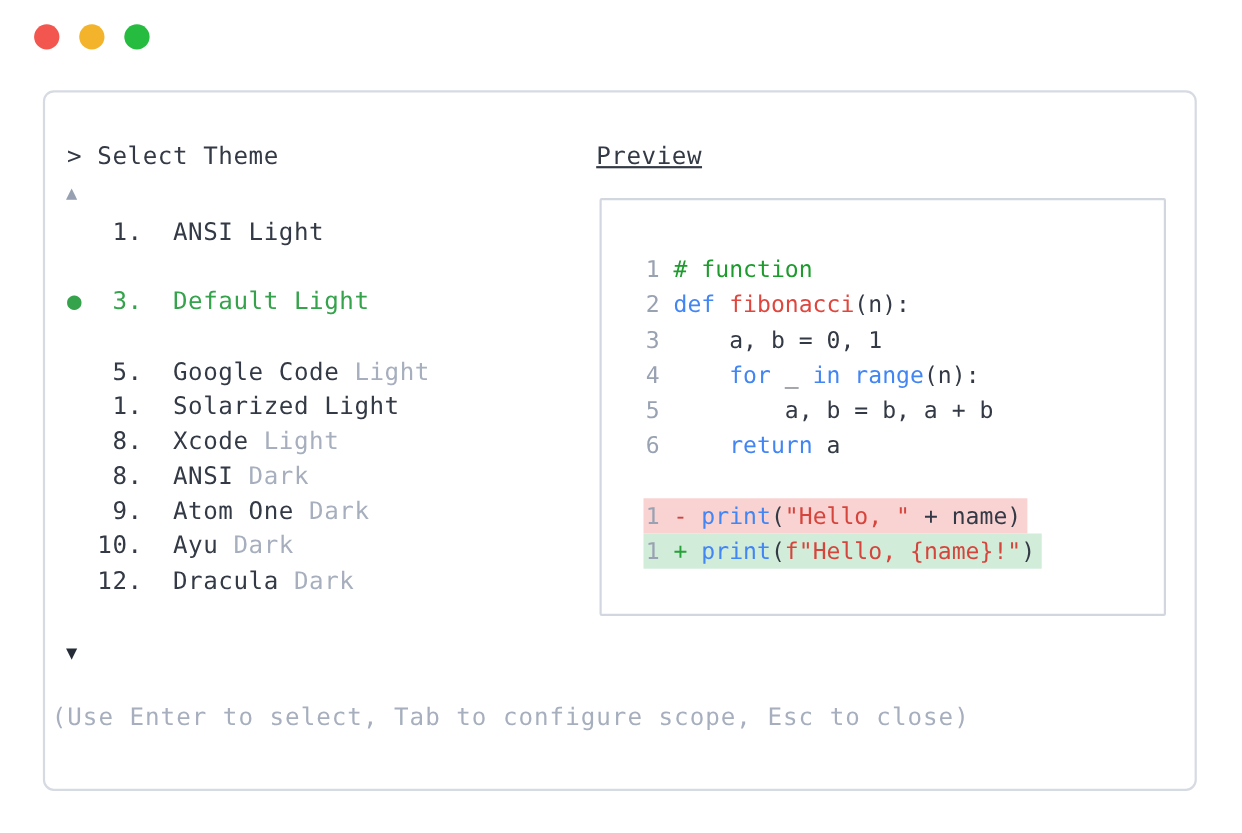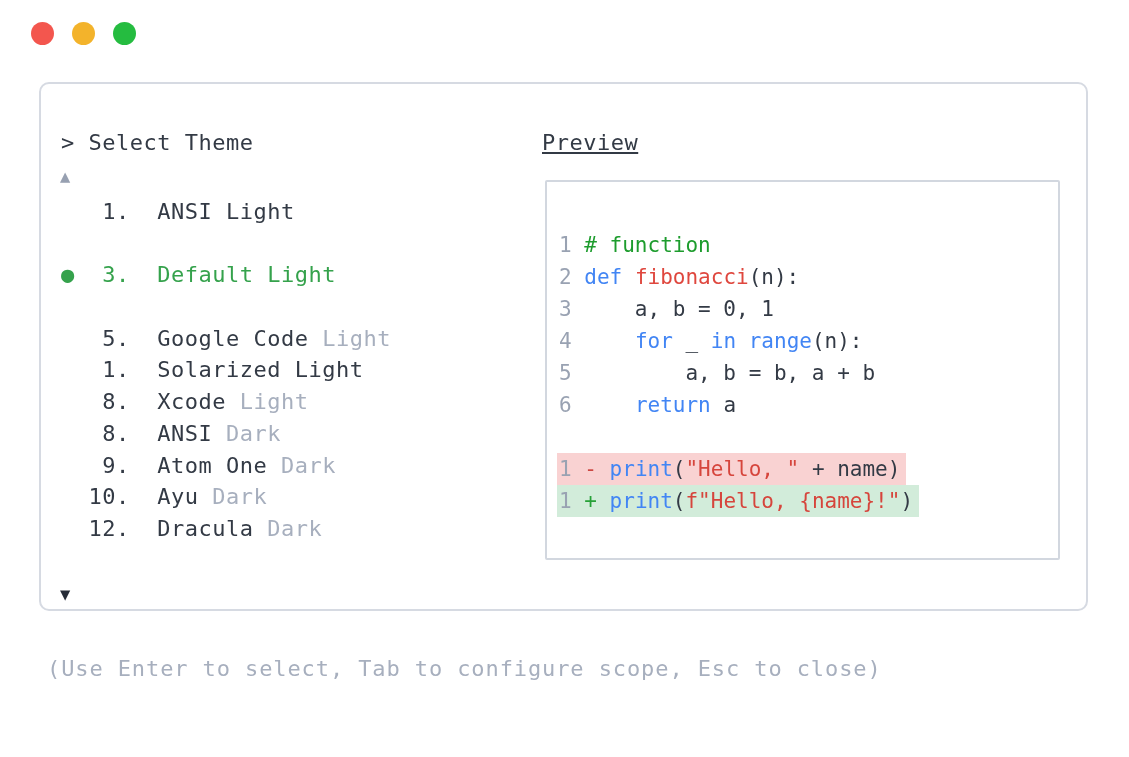--- a/index.html
+++ b/index.html
@@ -10,38 +10,38 @@
     --minus:#cc4742; --plus:#27a138;
     --panel-border:#d6dae2; --box-border:#d2d7df;
     --arrow-up:#97a0b1; --arrow-down:#262c37;
   }
   *{box-sizing:border-box; margin:0; padding:0;}
   html,body{width:1129px; height:757px; background:#ffffff; overflow:hidden;
     font-family:"DejaVu Sans Mono","Liberation Mono",monospace;}
   .traffic{position:absolute; left:31px; top:22px; display:flex; gap:18px;}
   .tl{width:23px; height:23px; border-radius:50%; display:inline-block;}
   .tl.r{background:var(--red);} .tl.y{background:var(--yellow);} .tl.g{background:var(--green);}
-  .panel{position:absolute; left:39px; top:82px; width:1049px; height:529px;
+  .panel{position:absolute; left:39px; top:82px; width:1049px; height:637px;
     border:2px solid var(--panel-border); border-radius:10px; background:#fff;}
   .prompt{position:absolute; left:20px; top:46px; font-size:22px; letter-spacing:.5px;
     color:var(--dark); white-space:pre;}
   .preview-title{position:absolute; left:501px; top:46px; font-size:22px; letter-spacing:.5px;
     color:var(--dark); white-space:pre;text-decoration:underline;}
   .up-arrow{position:absolute; left:19px; top:82px; font-size:17px; color:var(--arrow-up); line-height:20px;}
   .down-arrow{position:absolute; left:19px; top:500px; font-size:17px; color:var(--arrow-down); line-height:20px;}
   .theme-list{position:absolute; left:20px; top:112px; font-size:22px; letter-spacing:.5px;text-align:right;}
   .trow{white-space:pre; line-height:31.7px; height:31.7px; color:var(--dark); width:fit-content;}
   .trow .dot{color:var(--sel);}
   .trow .muted{color:var(--muted);}
   .trow .sel-text{color:var(--sel);}
-  .help{position:absolute; left:6px; top:572px; font-size:22px; letter-spacing:.9px;
+  .help{position:absolute; left:6px; top:556px; font-size:22px; letter-spacing:.9px;
     color:var(--muted); white-space:pre;}
   .preview-box{position:absolute; left:504px; top:96px; width:515px; height:380px;
     border:2px solid var(--box-border); border-radius:2px; background:#fff;}
-  .code{padding:47px 0 0 12px; font-size:21px;}
+  .code{padding:47px 0 0 12px; font-size:21px;margin-left:28px;}
   .code-row{white-space:pre; line-height:32px; height:32px; color:var(--dark); width:fit-content;}
   .code-row.diff{padding:0 6px 0 2px; margin-left:-2px;}
   .code-row.removed{background:var(--removed-bg);}
   .code-row.added{background:var(--added-bg);}
   .lnum{color:var(--lnum);}
   .sign-minus{color:var(--minus);}
   .sign-plus{color:var(--plus);}
   .tok-comment{color:var(--comment);}
   .tok-keyword{color:var(--kw);}
   .tok-func{color:var(--func);}

